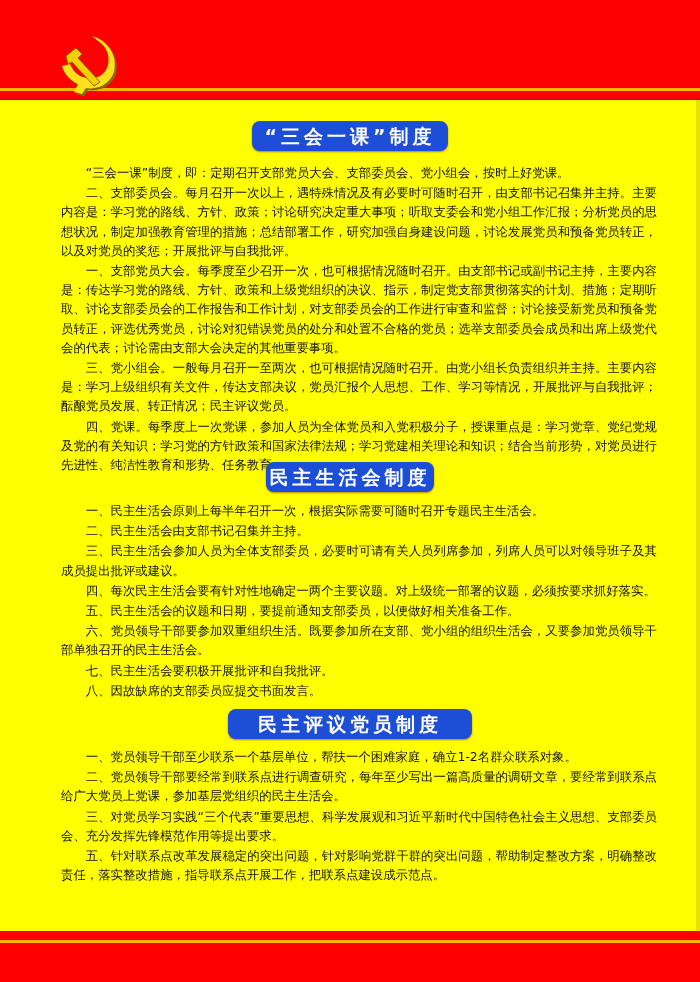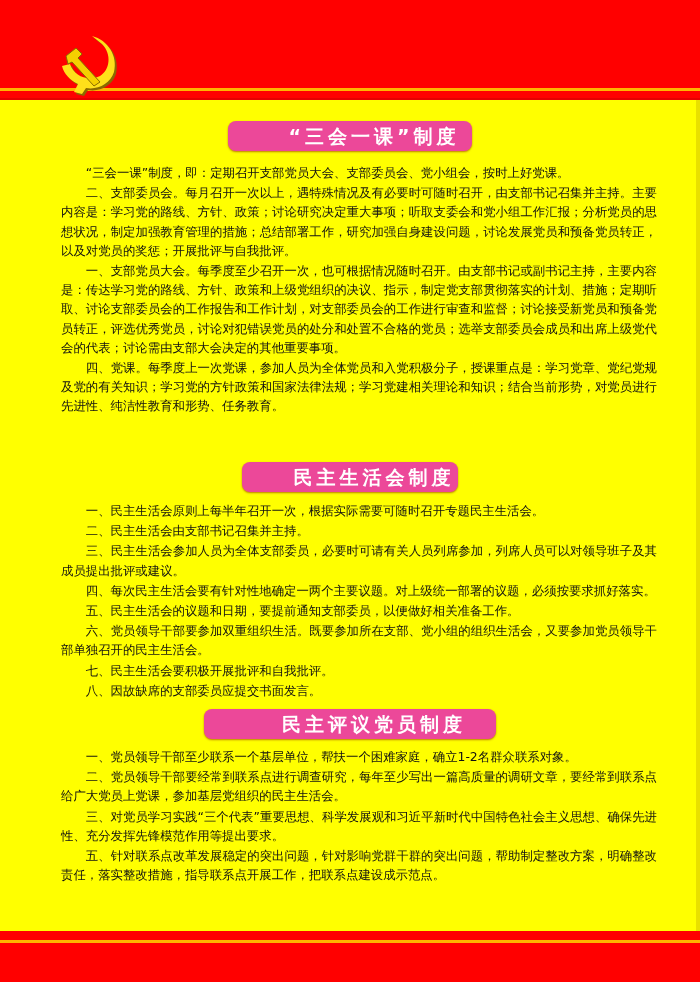--- a/index.html
+++ b/index.html
@@ -12,26 +12,25 @@
   .top-band .stripe { position: absolute; left: 0; top: 88px; width: 700px; height: 3px; background: #ffb400; }
   .top-band .bottom-edge { position: absolute; left: 0; top: 98px; width: 700px; height: 2px; background: #e60000; }
   .bottom-band { position: absolute; left: 0; top: 931px; width: 700px; height: 51px; background: #ff0000; }
   .bottom-band .stripe { position: absolute; left: 0; top: 9px; width: 700px; height: 3px; background: #ffb400; }
   .right-edge { position: absolute; right: 0; top: 100px; width: 4px; height: 831px; background: #e8e000; }
 
   .emblem { position: absolute; left: 58px; top: 34px; width: 64px; height: 62px; }
 
   .section-title {
     position: absolute; left: 50%; transform: translateX(-50%);
-    background: #ec4899; color: #fff;
+    background: #1d4ed8; color: #fff;
     border-radius: 8px;
     font-weight: bold; font-size: 19px; letter-spacing: 4px;
     text-align: center; line-height: 30px; height: 30px;
     box-shadow: 0 1px 2px rgba(120,0,0,0.5);
-    padding-left: 48px;
   }
   .t1 { top: 121px; width: 196px; }
   .t2 { top: 462px; width: 168px; }
   .t3 { top: 709px; width: 244px; }
 
   .section-body {
     position: absolute; left: 60px; width: 598px;
     font-size: 12.4px; line-height: 19.2px; color: #111;
     text-align: justify;
   }
@@ -55,38 +54,39 @@
   </svg>
 </div>
 
 <div class="right-edge"></div>
 
 <div class="section-title t1">“三会一课”制度</div>
 <div class="section-body b1">
   <p>“三会一课”制度，即：定期召开支部党员大会、支部委员会、党小组会，按时上好党课。</p>
   <p>二、支部委员会。每月召开一次以上，遇特殊情况及有必要时可随时召开，由支部书记召集并主持。主要内容是：学习党的路线、方针、政策；讨论研究决定重大事项；听取支委会和党小组工作汇报；分析党员的思想状况，制定加强教育管理的措施；总结部署工作，研究加强自身建设问题，讨论发展党员和预备党员转正，以及对党员的奖惩；开展批评与自我批评。</p>
   <p>一、支部党员大会。每季度至少召开一次，也可根据情况随时召开。由支部书记或副书记主持，主要内容是：传达学习党的路线、方针、政策和上级党组织的决议、指示，制定党支部贯彻落实的计划、措施；定期听取、讨论支部委员会的工作报告和工作计划，对支部委员会的工作进行审查和监督；讨论接受新党员和预备党员转正，评选优秀党员，讨论对犯错误党员的处分和处置不合格的党员；选举支部委员会成员和出席上级党代会的代表；讨论需由支部大会决定的其他重要事项。</p>
+  <p>三、党小组会。一般每月召开一至两次，也可根据情况随时召开。由党小组长负责组织并主持。主要内容是：学习上级组织有关文件，传达支部决议，党员汇报个人思想、工作、学习等情况，开展批评与自我批评；酝酿党员发展、转正情况；民主评议党员。</p>
   <p>四、党课。每季度上一次党课，参加人员为全体党员和入党积极分子，授课重点是：学习党章、党纪党规及党的有关知识；学习党的方针政策和国家法律法规；学习党建相关理论和知识；结合当前形势，对党员进行先进性、纯洁性教育和形势、任务教育。</p>
 </div>
 
 <div class="section-title t2">民主生活会制度</div>
 <div class="section-body b2">
   <p>一、民主生活会原则上每半年召开一次，根据实际需要可随时召开专题民主生活会。</p>
   <p>二、民主生活会由支部书记召集并主持。</p>
   <p>三、民主生活会参加人员为全体支部委员，必要时可请有关人员列席参加，列席人员可以对领导班子及其成员提出批评或建议。</p>
   <p>四、每次民主生活会要有针对性地确定一两个主要议题。对上级统一部署的议题，必须按要求抓好落实。</p>
   <p>五、民主生活会的议题和日期，要提前通知支部委员，以便做好相关准备工作。</p>
   <p>六、党员领导干部要参加双重组织生活。既要参加所在支部、党小组的组织生活会，又要参加党员领导干部单独召开的民主生活会。</p>
   <p>七、民主生活会要积极开展批评和自我批评。</p>
   <p>八、因故缺席的支部委员应提交书面发言。</p>
 </div>
 
 <div class="section-title t3">民主评议党员制度</div>
 <div class="section-body b3">
   <p>一、党员领导干部至少联系一个基层单位，帮扶一个困难家庭，确立1-2名群众联系对象。</p>
   <p>二、党员领导干部要经常到联系点进行调查研究，每年至少写出一篇高质量的调研文章，要经常到联系点给广大党员上党课，参加基层党组织的民主生活会。</p>
-  <p>三、对党员学习实践“三个代表”重要思想、科学发展观和习近平新时代中国特色社会主义思想、确保先进性、充分发挥先锋模范作用等提出要求。</p>
+  <p>三、对党员学习实践“三个代表”重要思想、科学发展观和习近平新时代中国特色社会主义思想、支部委员会、充分发挥先锋模范作用等提出要求。</p>
   <p>五、针对联系点改革发展稳定的突出问题，针对影响党群干群的突出问题，帮助制定整改方案，明确整改责任，落实整改措施，指导联系点开展工作，把联系点建设成示范点。</p>
 </div>
 
 <div class="bottom-band">
   <div class="stripe"></div>
 </div>
 
 </body></html>

